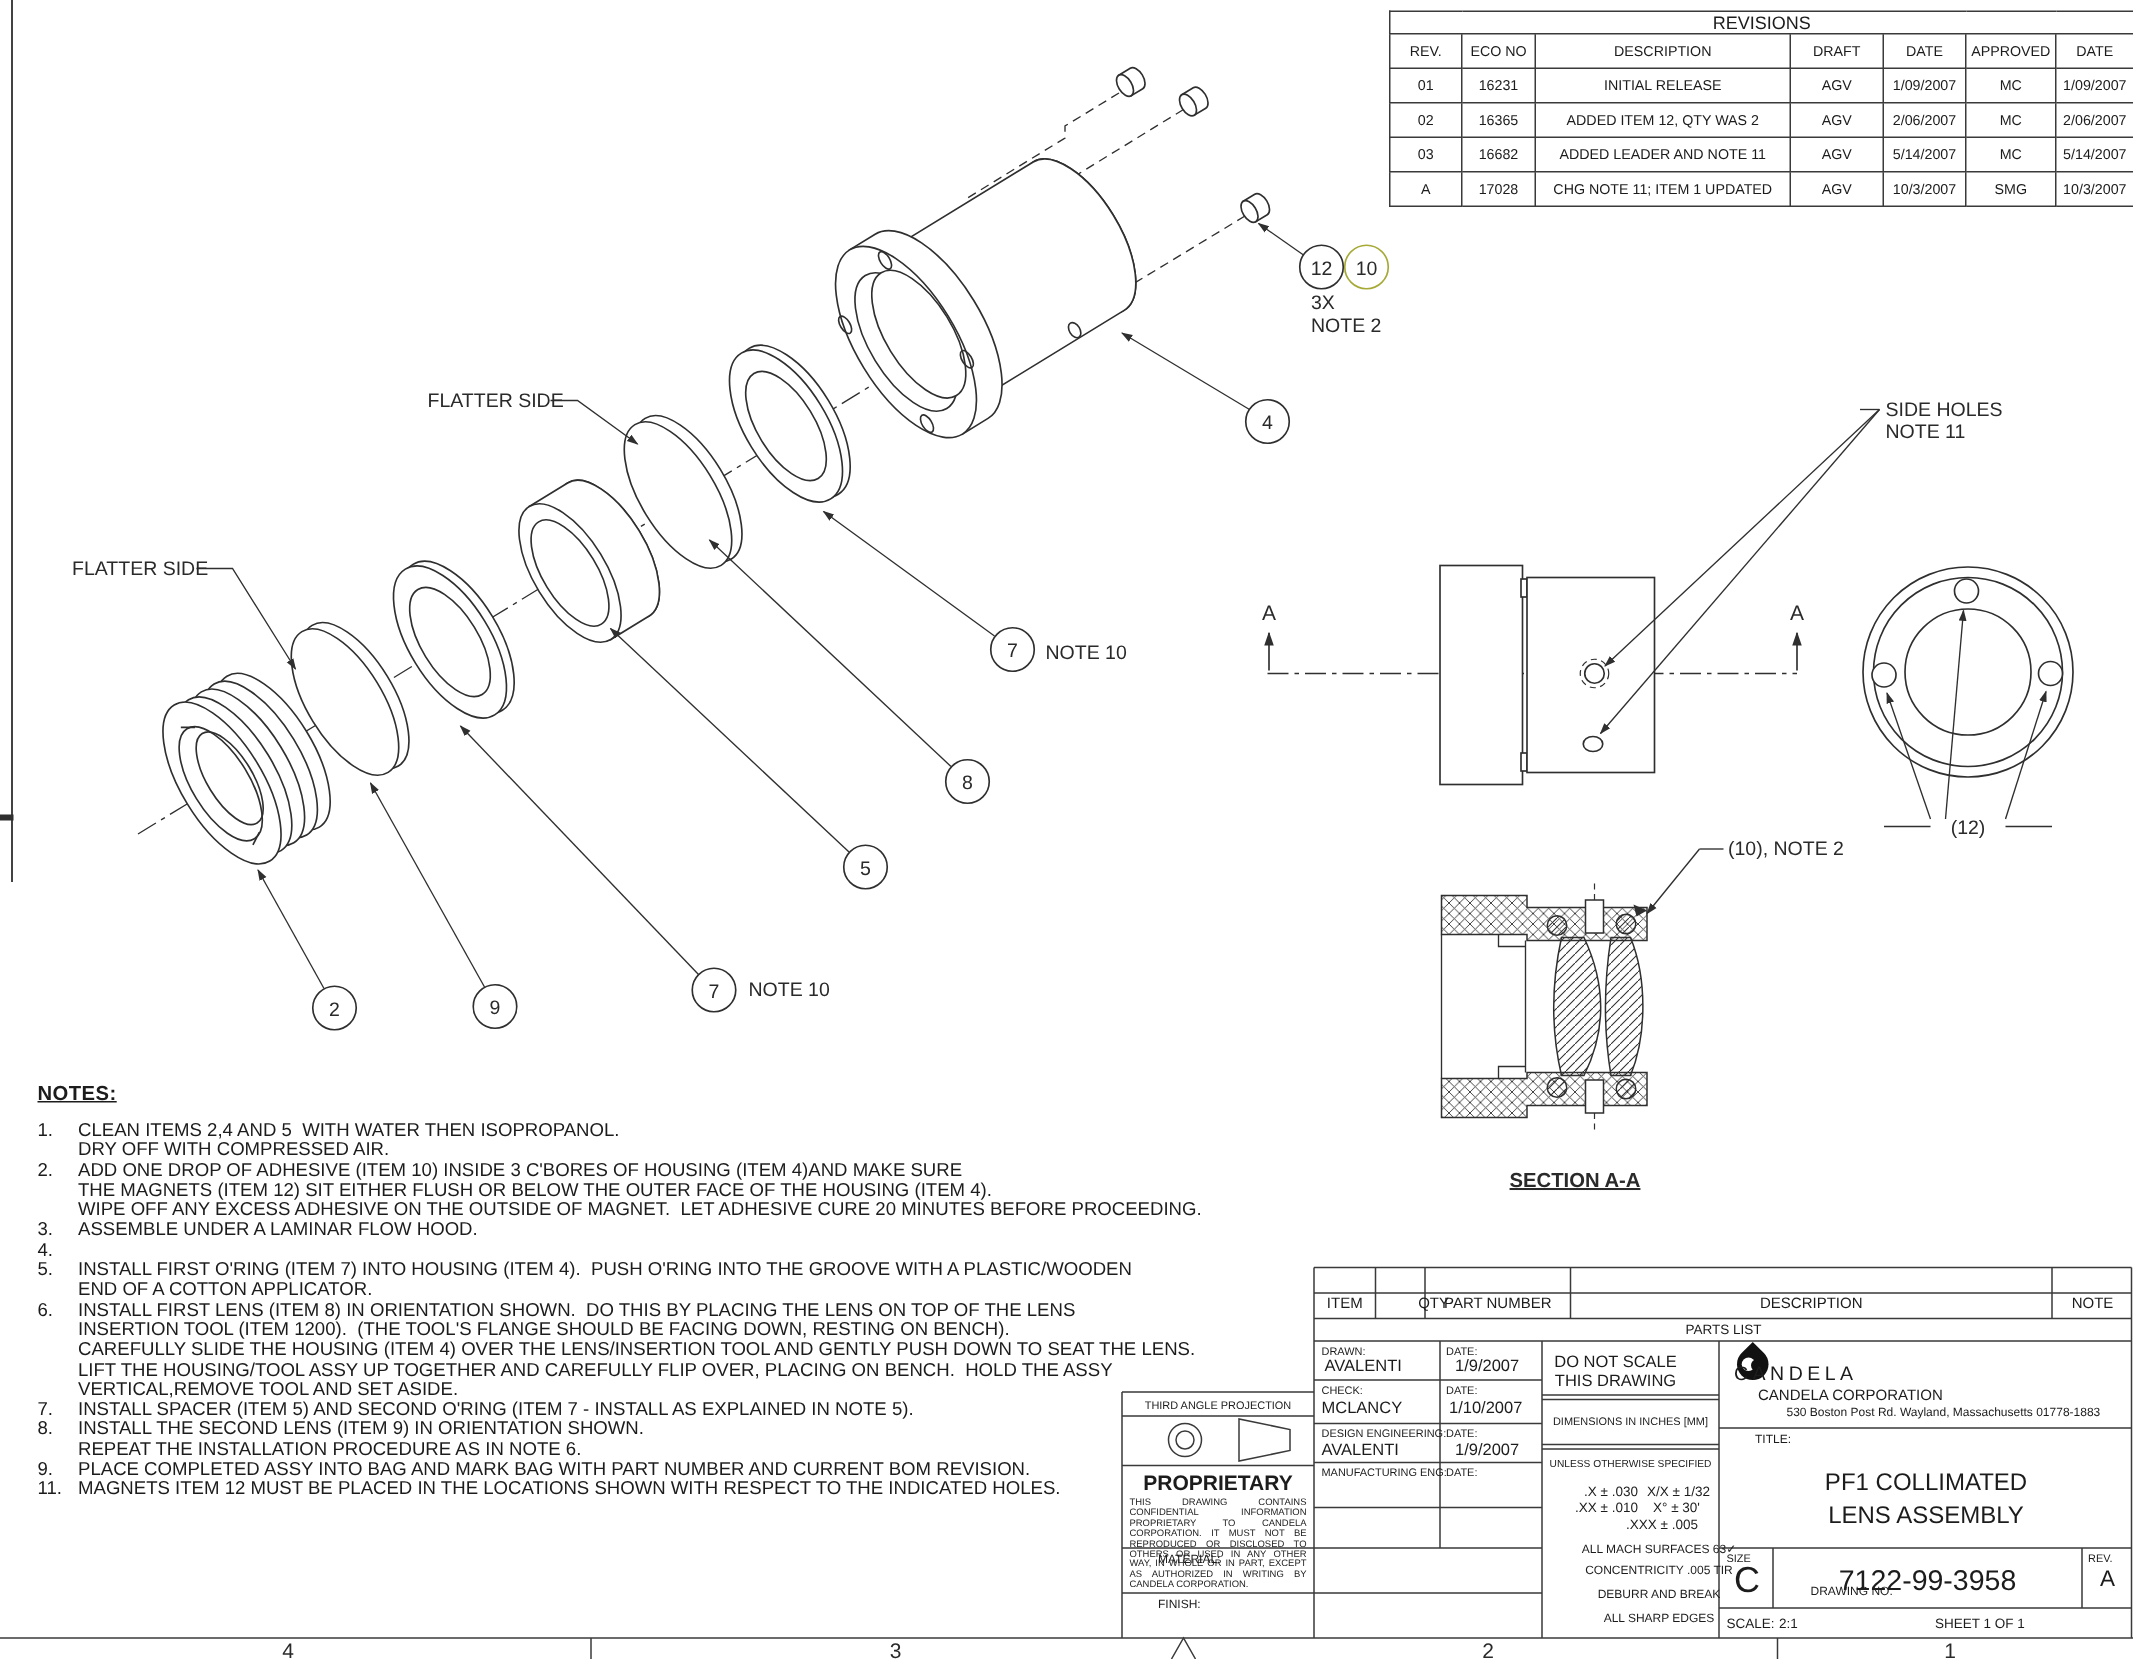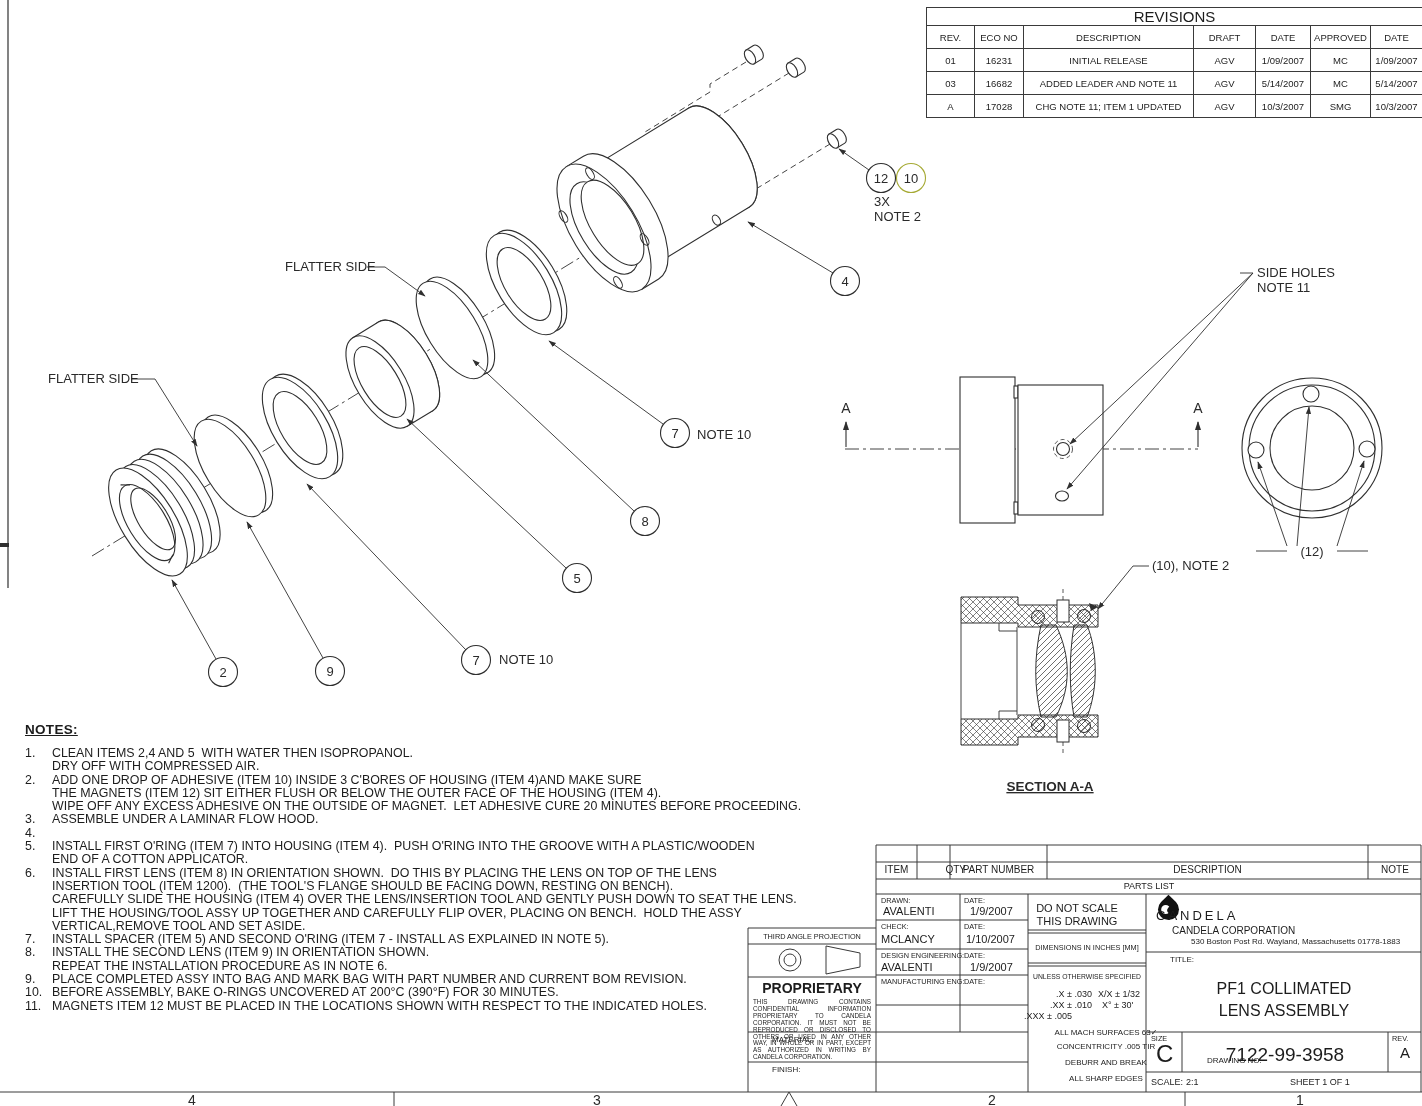--- a/index.html
+++ b/index.html
@@ -4,21 +4,21 @@
 <style>
   html,body{margin:0;padding:0;background:#fff;}
   .page{position:relative;width:1422px;height:1106px;background:#fff;overflow:hidden;
         font-family:"Liberation Sans",sans-serif;color:#1c1c1c;}
   .layer{position:absolute;left:0;top:0;}
   svg text{font-family:"Liberation Sans",sans-serif;fill:#2a2a2a;}
   
   .rev{position:absolute;left:926px;top:7px;border-collapse:collapse;table-layout:fixed;width:496px;}
   .rev td{border:1px solid #3a3a3a;font-size:9.5px;text-align:center;padding:0;height:22px;
           overflow:hidden;white-space:nowrap;}
-  .rev td.t{height:14px;font-size:15px;}
+  .rev td.t{height:14px;font-size:12px;}
   
   .notes{position:absolute;left:25px;top:720px;width:840px;}
   .notes-h{font-size:13.5px;font-weight:bold;text-decoration:underline;letter-spacing:.3px;}
   .note-list{margin-top:9px;}
   .note-row{display:flex;font-size:12.4px;line-height:13.3px;}
   .note-num{width:27px;flex:0 0 27px;}
   .note-text{white-space:pre-wrap;}
   
   .lb{position:absolute;white-space:nowrap;}
   .s7{font-size:7.3px;} .s8{font-size:8px;padding-left:19px;} .s9{font-size:9px;} .s10{font-size:10px;}
@@ -313,20 +313,29 @@
   <tr>
     <td>01</td>
           <td>16231</td>
           <td>INITIAL RELEASE</td>
           <td>AGV</td>
           <td>1/09/2007</td>
           <td>MC</td>
           <td>1/09/2007</td>
   </tr>
   <tr>
+    <td>02</td>
+          <td>16365</td>
+          <td>ADDED ITEM 12, QTY WAS 2</td>
+          <td>AGV</td>
+          <td>2/06/2007</td>
+          <td>MC</td>
+          <td>2/06/2007</td>
+  </tr>
+  <tr>
     <td>03</td>
           <td>16682</td>
           <td>ADDED LEADER AND NOTE 11</td>
           <td>AGV</td>
           <td>5/14/2007</td>
           <td>MC</td>
           <td>5/14/2007</td>
   </tr>
   <tr>
     <td>A</td>
@@ -381,24 +390,20 @@
     <div class="note-row">
           <span class="note-num">8.</span>
           <span class="note-text">INSTALL THE SECOND LENS (ITEM 9) IN ORIENTATION SHOWN.
 REPEAT THE INSTALLATION PROCEDURE AS IN NOTE 6.</span>
         </div>
     <div class="note-row">
           <span class="note-num">9.</span>
           <span class="note-text">PLACE COMPLETED ASSY INTO BAG AND MARK BAG WITH PART NUMBER AND CURRENT BOM REVISION.</span>
         </div>
     <div class="note-row">
-          <span class="note-num">10.</span>
-          <span class="note-text">BEFORE ASSEMBLY, BAKE O-RINGS UNCOVERED AT 200°C (390°F) FOR 30 MINUTES.</span>
-        </div>
-    <div class="note-row">
           <span class="note-num">11.</span>
           <span class="note-text">MAGNETS ITEM 12 MUST BE PLACED IN THE LOCATIONS SHOWN WITH RESPECT TO THE INDICATED HOLES.</span>
         </div>
   </div>
 </div>
 
 <span class="lb s10" style="left:876px;top:864px;width:41px;text-align:center">ITEM</span>
 <span class="lb s10" style="left:917px;top:864px;width:49px;text-align:right">QTY</span>
 <span class="lb s10" style="left:950px;top:864px;width:97px;text-align:center">PART NUMBER</span>
 <span class="lb s10" style="left:1047px;top:864px;width:321px;text-align:center">DESCRIPTION</span>
@@ -422,21 +427,21 @@
 
 <span class="lb s7" style="left:881px;top:977px">MANUFACTURING ENG:</span>
 <span class="lb s7" style="left:964px;top:977px">DATE:</span>
 
 <span class="lb s11 ctr" style="left:1028px;top:902px;width:98px;line-height:13px">DO NOT SCALE
 THIS DRAWING</span>
 <span class="lb s7 ctr" style="left:1028px;top:943px;width:118px">DIMENSIONS IN INCHES [MM]</span>
 <span class="lb ctr" style="left:1028px;top:973px;width:118px;font-size:6.8px">UNLESS OTHERWISE SPECIFIED</span>
 <span class="lb s9" style="left:1036px;top:989px;width:56px;text-align:right">.X ± .030</span>
 <span class="lb s9" style="left:1036px;top:1000px;width:56px;text-align:right">.XX ± .010</span>
-<span class="lb s9" style="left:1024px;top:1011px;width:60px;">.XXX ± .005</span>
+<span class="lb s9" style="left:1072px;top:1011px;width:60px;text-align:right">.XXX ± .005</span>
 <span class="lb s9" style="left:1098px;top:989px">X/X ± 1/32</span>
 <span class="lb s9" style="left:1102px;top:1000px">X° ± 30'</span>
 <span class="lb s8 ctr" style="left:1028px;top:1028px;width:118px"><span>ALL MACH SURFACES</span> <span>63</span><span>✓</span></span>
 <span class="lb s8 ctr" style="left:1028px;top:1042px;width:118px">CONCENTRICITY .005 TIR</span>
 <span class="lb s8 ctr" style="left:1028px;top:1058px;width:118px">DEBURR AND BREAK</span>
 <span class="lb s8 ctr" style="left:1028px;top:1074px;width:118px">ALL SHARP EDGES</span>
 
 <span class="lb s7 ctr" style="left:748px;top:932px;width:128px">THIRD ANGLE PROJECTION</span>
 <span class="lb ctr" style="left:748px;top:980px;width:128px;font-size:14px;font-weight:bold">PROPRIETARY</span>
 <span class="fine" style="left:753px;top:999px;width:118px">THIS DRAWING CONTAINS CONFIDENTIAL INFORMATION PROPRIETARY TO CANDELA CORPORATION. IT MUST NOT BE REPRODUCED OR DISCLOSED TO OTHERS OR USED IN ANY OTHER WAY, IN WHOLE OR IN PART, EXCEPT AS AUTHORIZED IN WRITING BY CANDELA CORPORATION.</span>

